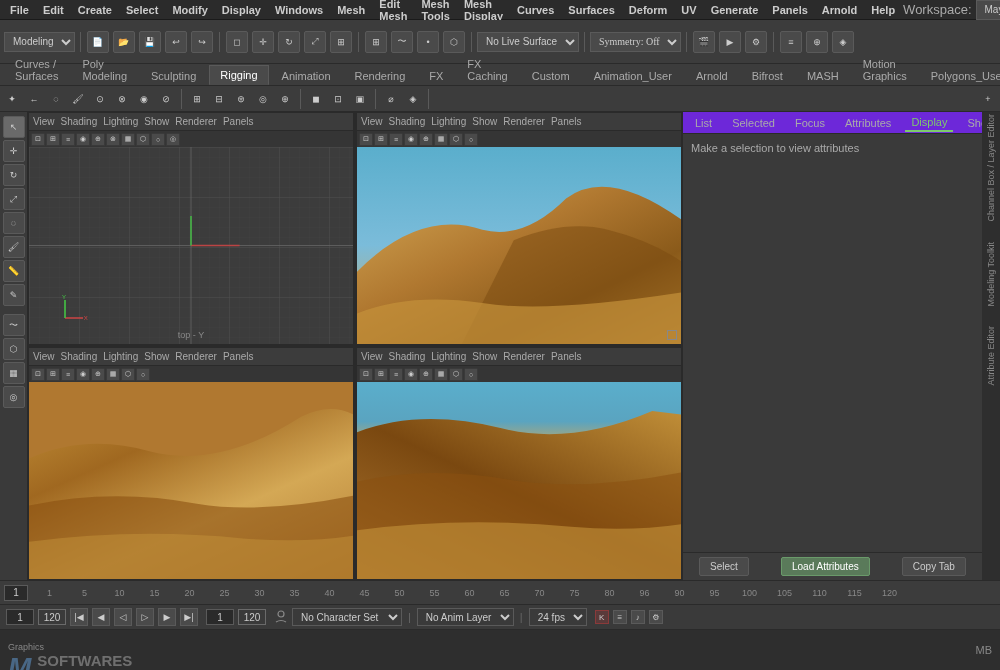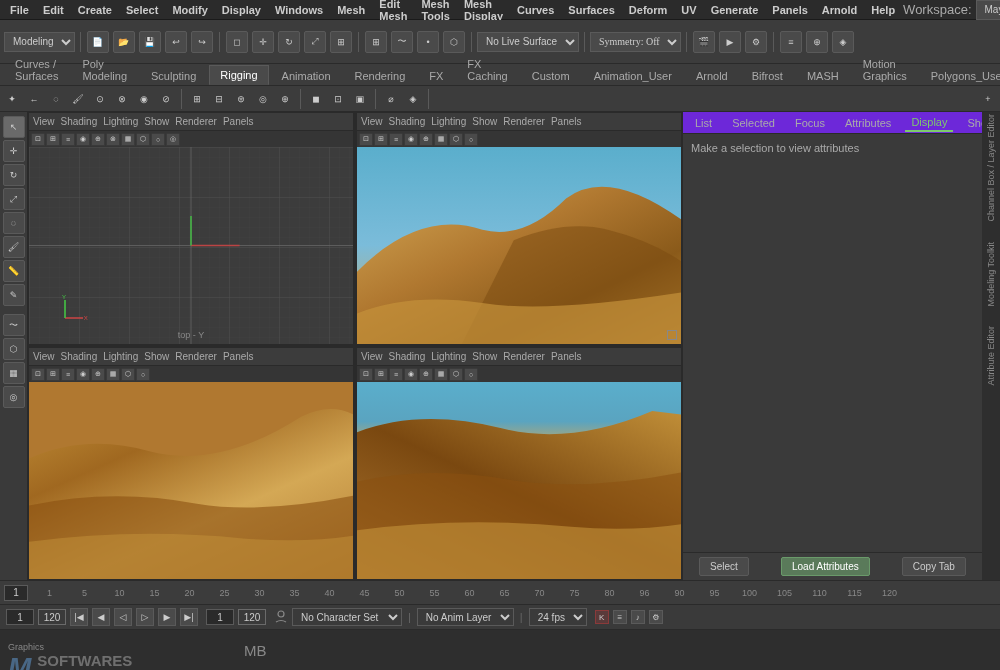--- a/index.html
+++ b/index.html
@@ -389,24 +389,25 @@
       font-size: 9px;
       color: #ccc;
     }
 
     
     #status-bar {
       height: 40px;
       background: #2e2e2e;
       display: flex;
       align-items: center;
-      padding: 0 24px;
+      padding: 0 8px;
       gap: 6px;
       font-size: 11px;
       position: relative;
+      justify-content: flex-end;
     }
     .status-dropdown {
       height: 18px;
       background: #3a3a3a;
       border: 1px solid #5a5a5a;
       color: #ccc;
       font-size: 10px;
       padding: 0 4px;
     }
     .watermark {
@@ -921,17 +922,17 @@
         <div style="display:flex;align-items:center;gap:6px;">
           <span style="font-size:28px;font-weight:bold;color:rgba(100,160,220,0.5);font-style:italic;">M</span>
           <div>
             <div style="font-size:15px;font-weight:bold;color:rgba(210,210,210,0.4);line-height:1.1;">SOFTWARES</div>
             <div style="font-size:12px;font-weight:bold;color:rgba(210,210,210,0.4);line-height:1.1;">ACADEMY</div>
           </div>
         </div>
       </div>
     </div>
     <div style="margin-left:220px;display:flex;align-items:center;gap:4px;">
-      <span style="font-size:15px;color:#888;">MB</span>
+      <span style="font-size:11px;color:#888;">MB</span>
     </div>
   </div>
 
 </div>
 
 </body></html>

